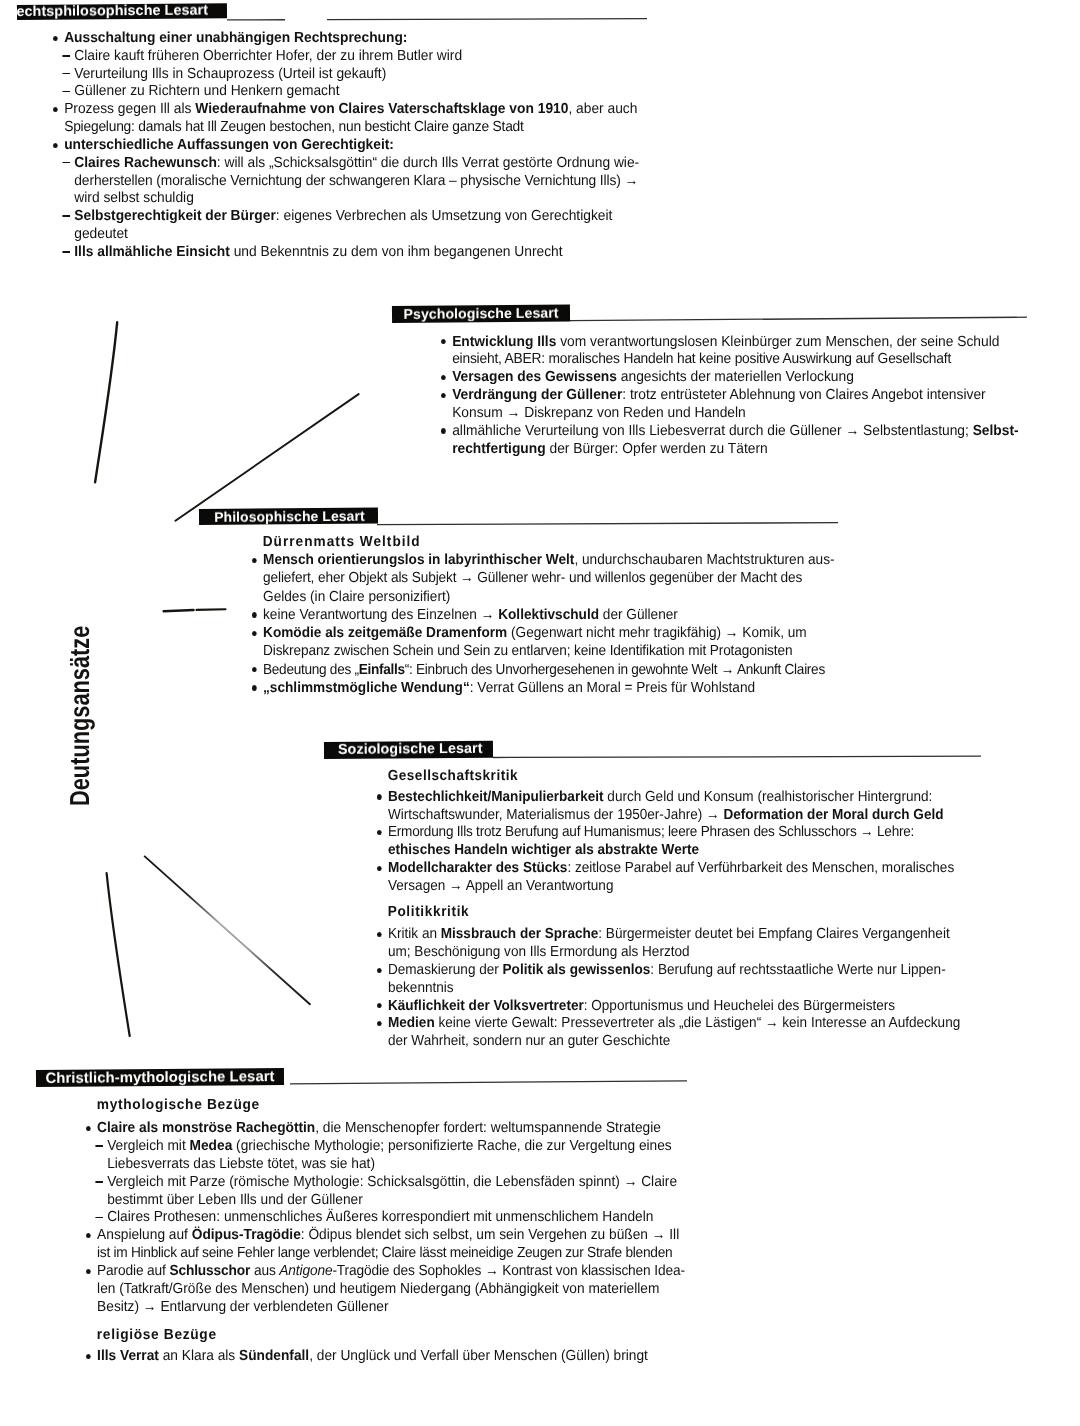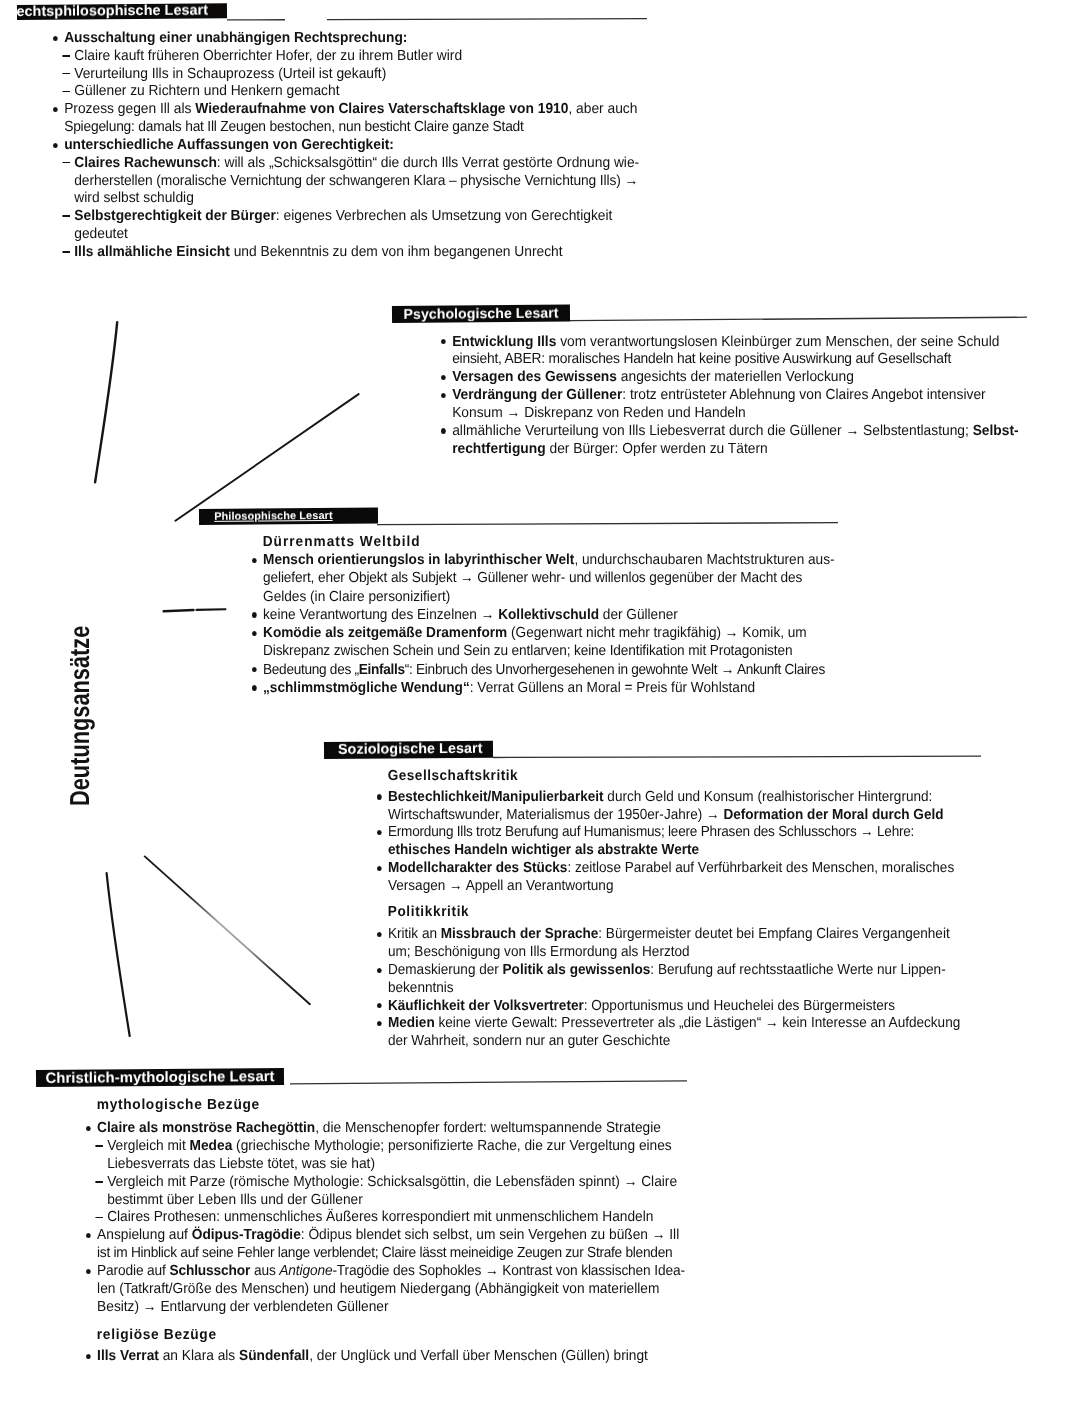--- a/index.html
+++ b/index.html
@@ -81,21 +81,21 @@
       </div>
       <div class="body-block" style="left: 440.5px; top: 333.6px; width: 660px; height: 10px;">
         <div class="ln" style="top: 0px; padding-left: 11.8px;"><span class="mk dot" style="left:-0.3px"></span><b>Entwicklung Ills</b><span> vom verantwortungslosen Kleinbürger zum Menschen, der seine Schuld</span></div>
         <div class="ln" style="top: 17.83px; padding-left: 11.8px; letter-spacing: -0.22px;"><span>einsieht, ABER: moralisches Handeln hat keine positive Auswirkung auf Gesellschaft</span></div>
         <div class="ln" style="top: 35.66px; padding-left: 11.8px;"><span class="mk dot" style="left:-0.3px"></span><b>Versagen des Gewissens</b><span> angesichts der materiellen Verlockung</span></div>
         <div class="ln" style="top: 53.49px; padding-left: 11.8px;"><span class="mk dot" style="left:-0.3px"></span><b>Verdrängung der Güllener</b><span>: trotz entrüsteter Ablehnung von Claires Angebot intensiver</span></div>
         <div class="ln" style="top: 71.32px; padding-left: 11.8px;"><span>Konsum → Diskrepanz von Reden und Handeln</span></div>
         <div class="ln" style="top: 89.15px; padding-left: 11.8px;"><span class="mk dot" style="left:-0.3px"></span><span>allmähliche Verurteilung von Ills Liebesverrat durch die Güllener → Selbstentlastung; </span><b>Selbst-</b></div>
         <div class="ln" style="top: 106.98px; padding-left: 11.8px;"><b>rechtfertigung</b><span> der Bürger: Opfer werden zu Tätern</span></div>
       </div>
-      <div class="hdr-chip" style="left: 198.5px; top: 509.3px; width: 179px; height: 15.6px; font-size: 11px; transform: rotate(-0.45deg); transform-origin: 0px 50%; text-decoration: underline;">
+      <div class="hdr-chip" style="left: 198.5px; top: 509.3px; width: 179px; height: 15.6px; font-size: 14px; transform: rotate(-0.45deg); transform-origin: 0px 50%;">
         <span class="lbl" style="margin-left: 15.2px;">Philosophische Lesart</span>
       </div>
       <div class="body-block" style="left: 251.5px; top: 534px; width: 680px; height: 10px; transform: scaleX(0.935);">
         <div class="ln" style="top: 0px; padding-left: 11.5px;"><span class="subhead" style="letter-spacing:1.08px">Dürrenmatts Weltbild</span></div>
         <div class="ln" style="top: 18.22px; padding-left: 11.8px;"><span class="mk dot" style="left:-0.3px"></span><b>Mensch orientierungslos in labyrinthischer Welt</b><span>, undurchschaubaren Machtstrukturen aus-</span></div>
         <div class="ln" style="top: 36.44px; padding-left: 11.8px; letter-spacing: -0.12px;"><span>geliefert, eher Objekt als Subjekt → Güllener wehr- und willenlos gegenüber der Macht des</span></div>
         <div class="ln" style="top: 54.66px; padding-left: 11.8px;"><span>Geldes (in Claire personizifiert)</span></div>
         <div class="ln" style="top: 72.88px; padding-left: 11.8px;"><span class="mk dot" style="left:-0.3px"></span><span>keine Verantwortung des Einzelnen → </span><b>Kollektivschuld</b><span> der Güllener</span></div>
         <div class="ln" style="top: 91.1px; padding-left: 11.8px;"><span class="mk dot" style="left:-0.3px"></span><b>Komödie als zeitgemäße Dramenform</b><span> (Gegenwart nicht mehr tragikfähig) → Komik, um</span></div>
         <div class="ln" style="top: 109.32px; padding-left: 11.8px; letter-spacing: -0.13px;"><span>Diskrepanz zwischen Schein und Sein zu entlarven; keine Identifikation mit Protagonisten</span></div>

